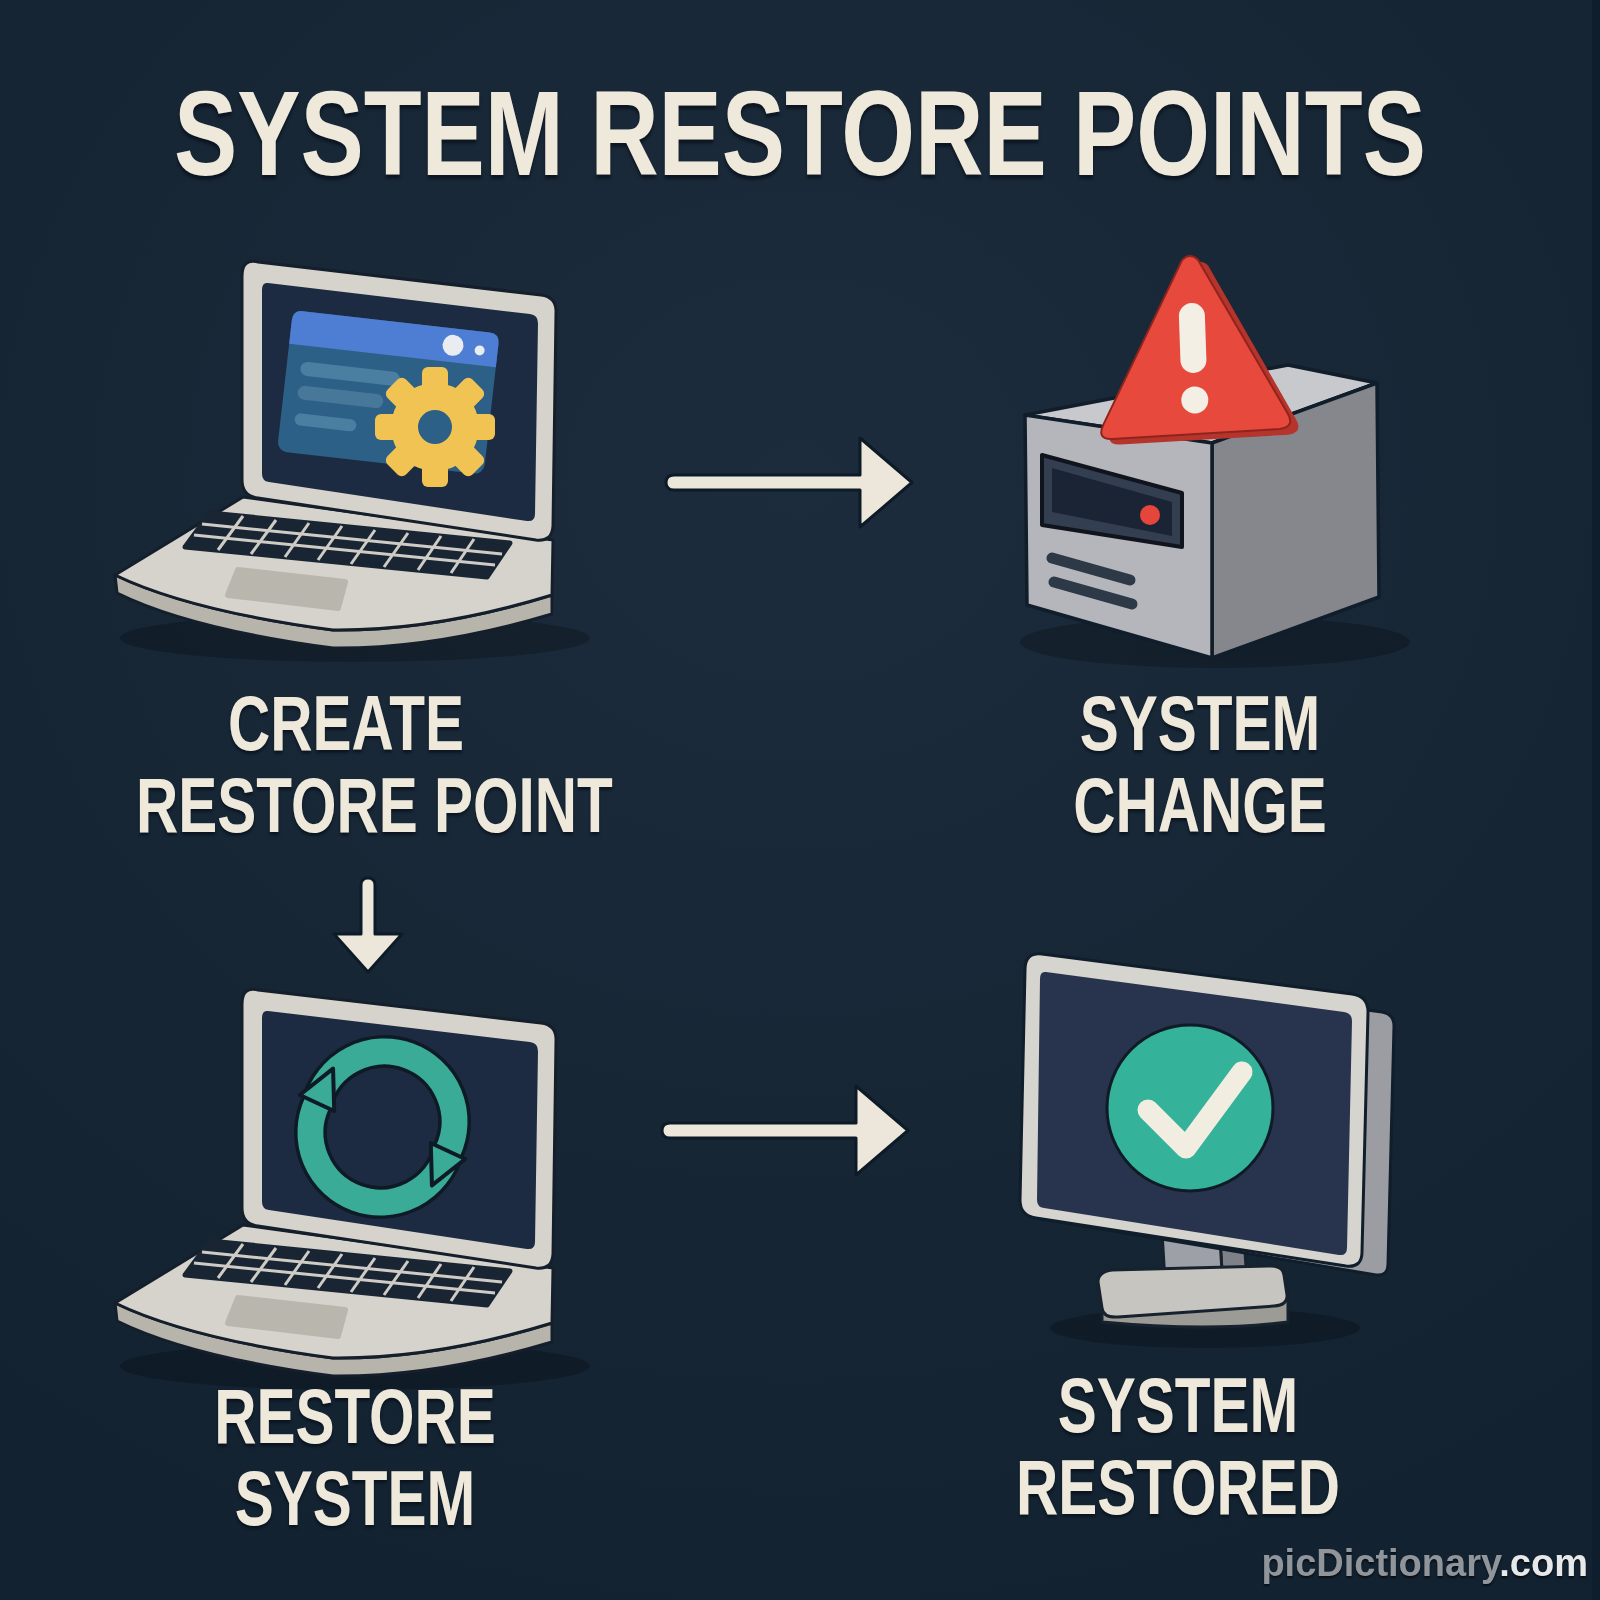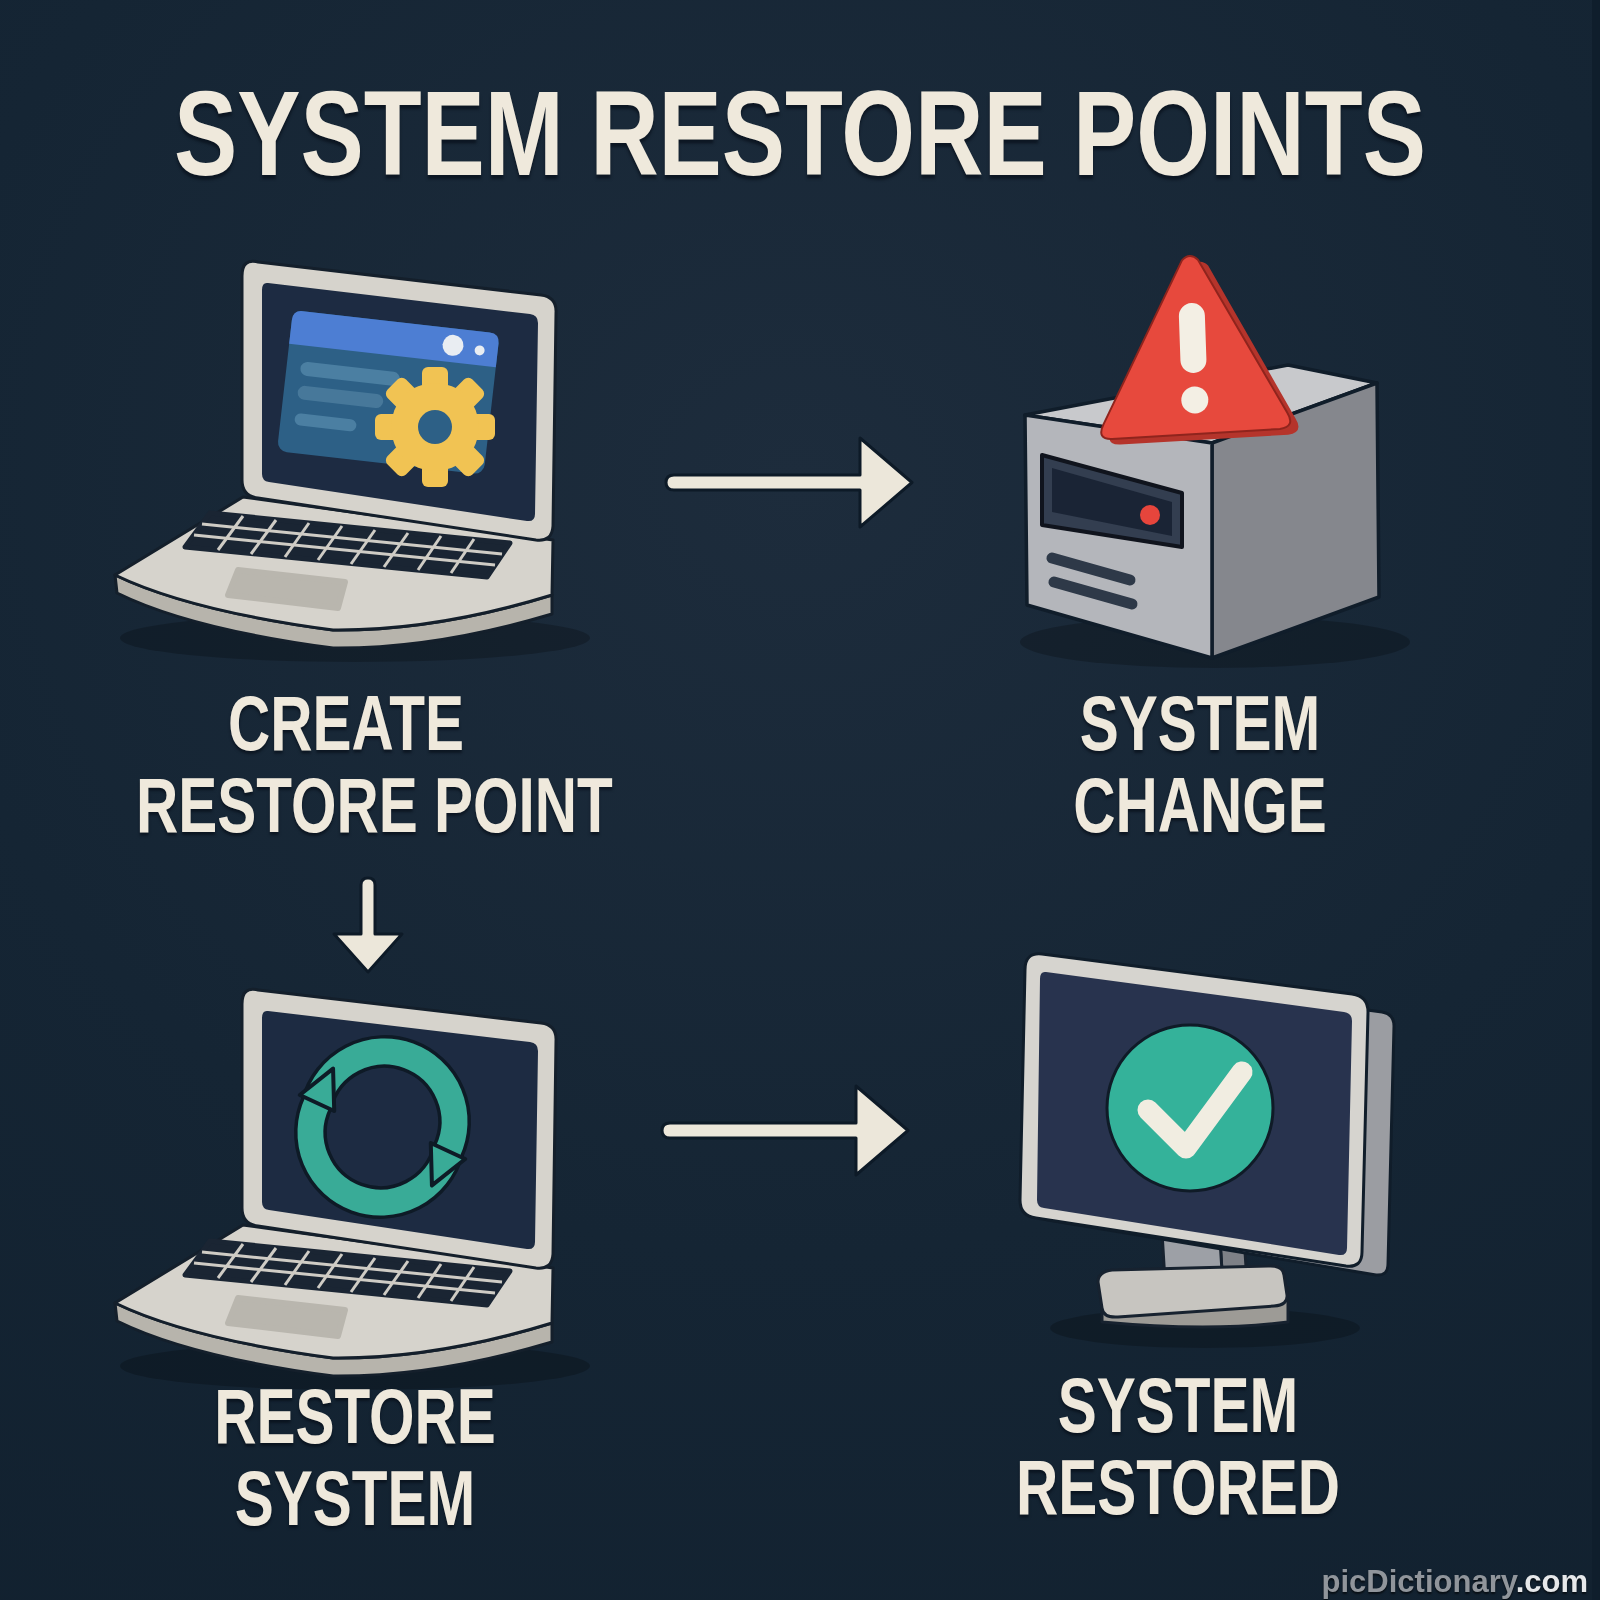--- a/index.html
+++ b/index.html
@@ -14,21 +14,21 @@
     letter-spacing:0;transform:scaleX(0.79);transform-origin:50% 0;
     text-shadow:0 4px 3px rgba(4,10,18,0.55);white-space:nowrap;
   }
   .step-label{
     position:absolute;color:#efe9dc;font-weight:700;font-size:78px;line-height:1.05;
     text-align:center;transform:scaleX(0.75);transform-origin:50% 0;
     text-shadow:0 3px 3px rgba(4,10,18,0.55);white-space:nowrap;
   }
   .icon-wrap{position:absolute;}
   .watermark{
-    position:absolute;right:4px;bottom:0;font-size:31px;font-weight:700;
+    position:absolute;right:4px;bottom:15px;font-size:38px;font-weight:700;
     text-shadow:0 2px 2px rgba(0,0,0,0.6);
   }
   .watermark .site{color:#90959b;}
   .watermark .tld{color:#e6e8ea;}
 </style>
 </head>
 <body>
 
 <div class="canvas">
 

